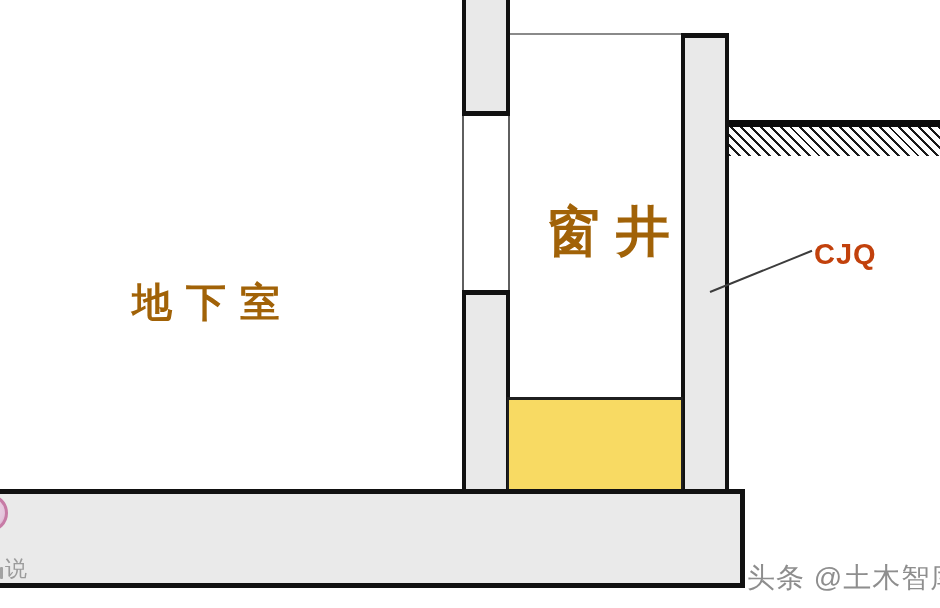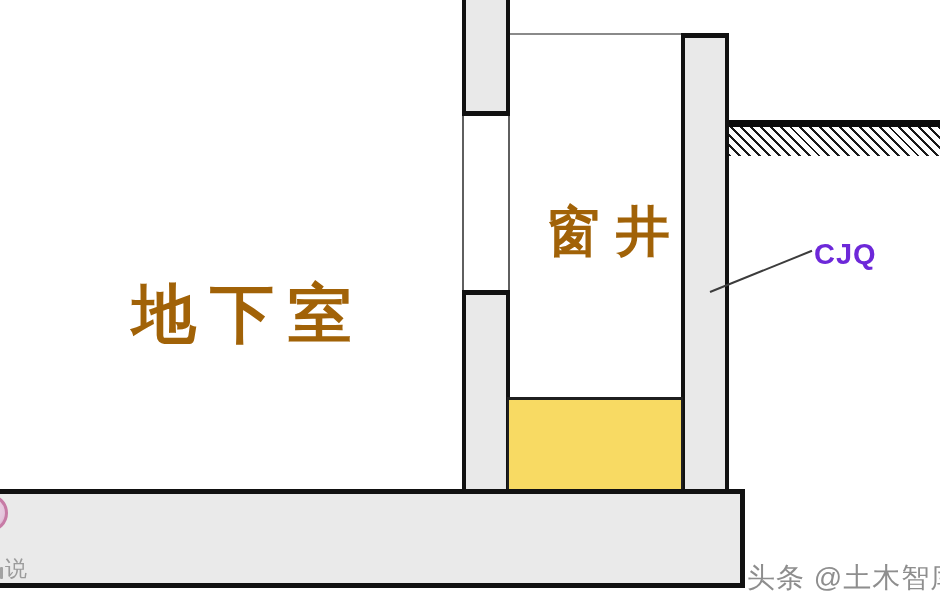--- a/index.html
+++ b/index.html
@@ -63,26 +63,26 @@
   }
 
   
   .cn-label{
     color:#a16207;
     font-family:"DejaVu Serif", serif;
     font-weight:bold;
     white-space:nowrap;
     line-height:1;
   }
-  .basement-label{left:132px;top:282px;font-size:64px;letter-spacing:14px;}
+  .basement-label{left:132px;top:282px;font-size:40px;letter-spacing:14px;}
   .well-label{left:546px;top:204px;font-size:54px;letter-spacing:16px;}
   .cjq-label{
     left:814px;top:240px;
     font-size:29px;font-weight:bold;letter-spacing:1px;
-    color:#6d28d9;line-height:1;
+    color:#c2410c;line-height:1;
   }
   .leader-line{
     left:710px;top:291px;width:110px;height:2px;background:#3c3c3c;
     transform:rotate(-22deg);transform-origin:left center;
   }
 
   
   .wm-right{
     left:747px;top:561px;
     font-size:28px;letter-spacing:1px;

